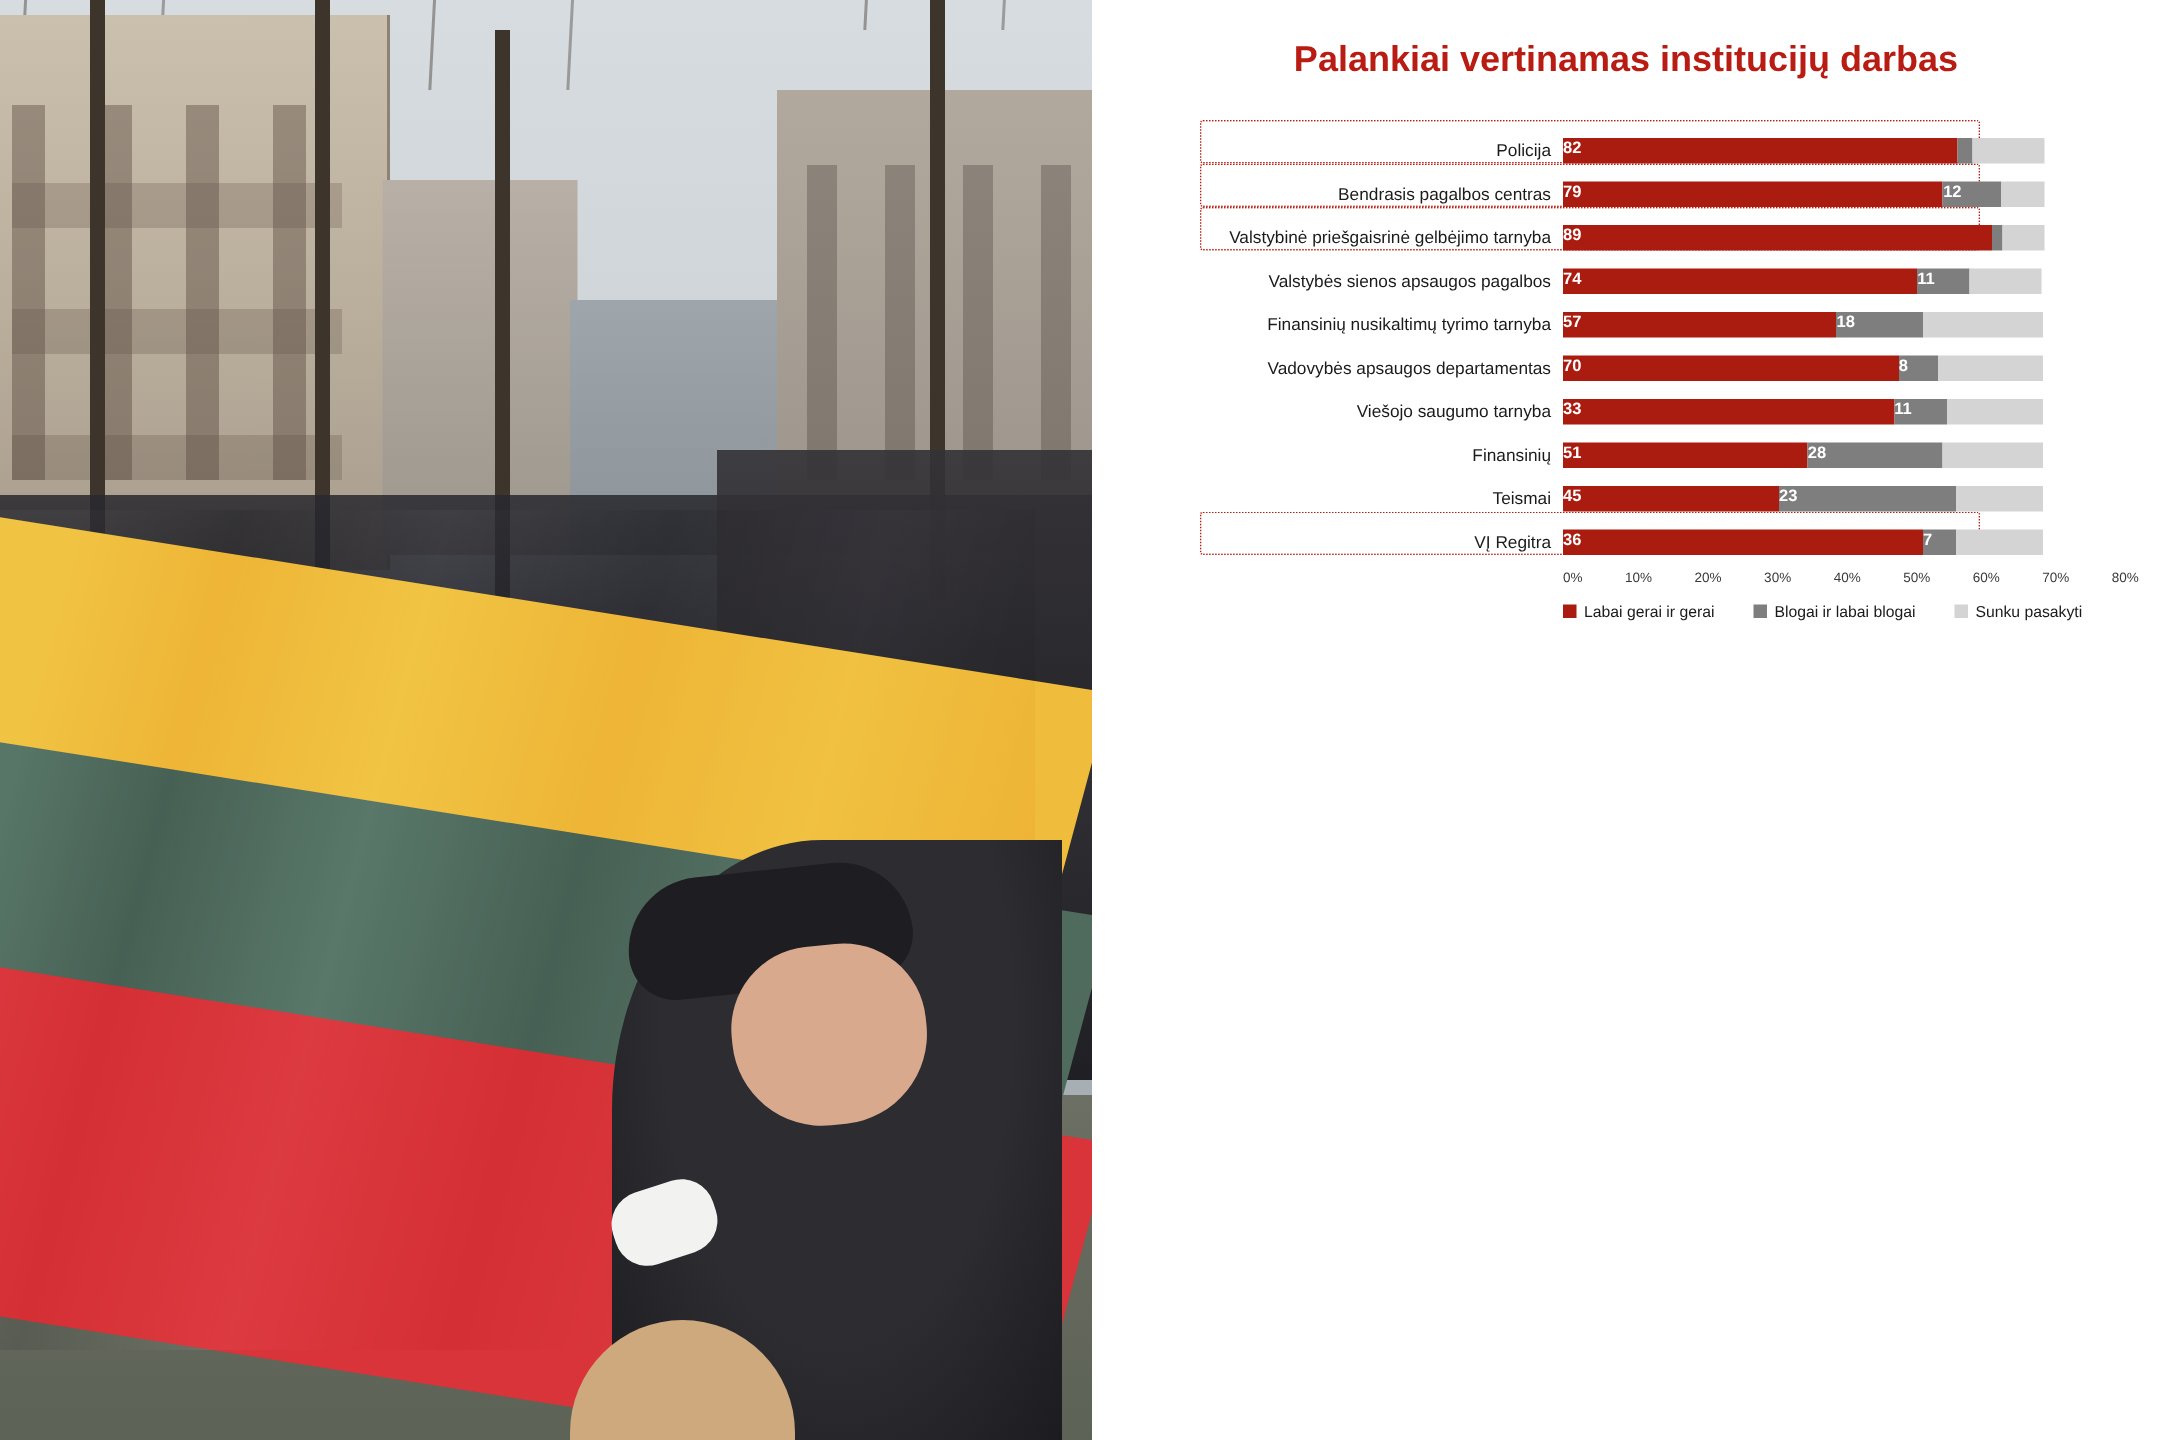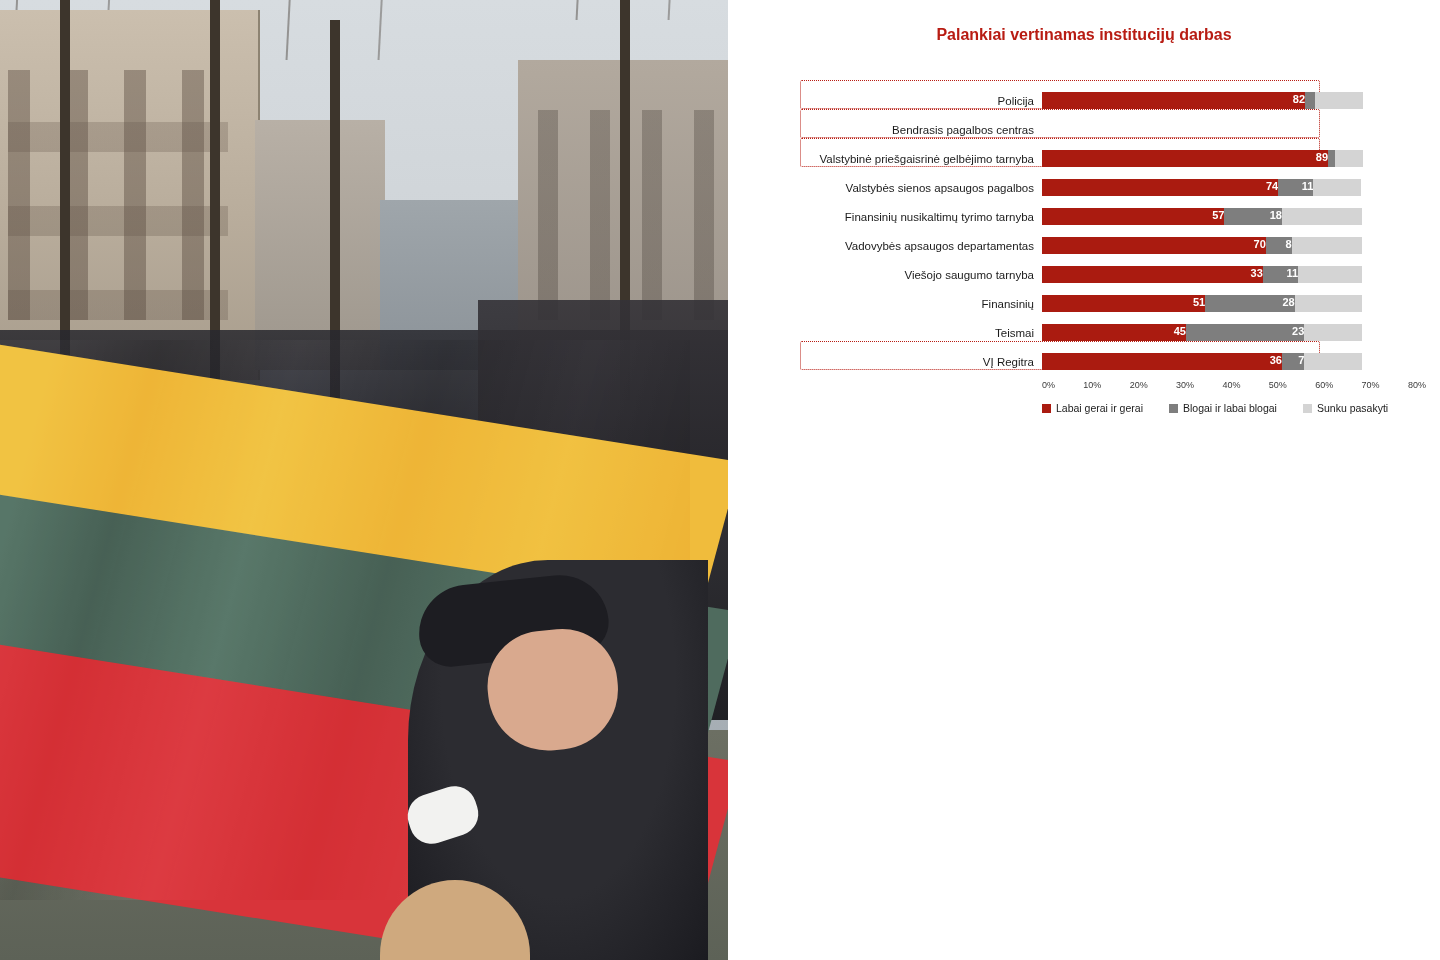--- a/index.html
+++ b/index.html
@@ -109,38 +109,38 @@
     background:#cfa97e; border-radius: 80px 80px 10px 10px;
   }
 
   
   .panel {
     position:absolute; left:728px; top:0; width:712px; height:960px;
     background:#ffffff;
   }
   .panel-title {
     position:absolute; left:0; top:26px; width:712px; text-align:center;
-    color:#b81c13; font-size:16px; font-weight:bold;
+    color:#b81c13; font-size:24px; font-weight:bold;
   }
 
   
   .chart { position:absolute; left:78px; top:78px; width:620px; height:330px; }
   .rows { position:absolute; left:0; top:8px; width:620px; }
   .row { display:flex; align-items:center; height:29px; }
   .row-label {
     width:236px; text-align:right; padding-right:8px;
     font-size:11.5px; color:#1b1b1b; white-space:nowrap;
   }
   .row-bars { position:relative; flex:1; height:17px; display:flex; }
   .seg { height:17px; position:relative; }
   .seg1 { background:#aa1b10; }
   .seg2 { background:#7e7e7e; }
   .seg3 { background:#d4d4d4; }
   .seg-val {
-    position:absolute; left:0; right:0; top:1px; text-align:right;
+    position:absolute; left:0; right:0; top:1px; text-align:left;
     font-size:11px; color:#ffffff; font-weight:bold;
   }
   .hl-box {
     position:absolute; border:1.4px dotted #b81c13; border-radius:2px;
     pointer-events:none;
   }
   .axis {
     position:absolute; left:236px; top:302px; width:384px; height:14px;
     display:flex; justify-content:space-between;
     font-size:9px; color:#3a3a3a;
@@ -203,20 +203,29 @@
               </div>
             <div class="seg seg2" style="width:2.5%">
                 <span class="seg-val"></span>
               </div>
             <div class="seg seg3" style="width:12.5%"></div>
           </div>
         </div>
 
         <div class="row">
           <div class="row-label">Bendrasis pagalbos centras</div>
+          <div class="row-bars">
+            <div class="seg seg1" style="width:66%">
+                <span class="seg-val">79</span>
+              </div>
+            <div class="seg seg2" style="width:10%">
+                <span class="seg-val">12</span>
+              </div>
+            <div class="seg seg3" style="width:7.5%"></div>
+          </div>
         </div>
 
         <div class="row">
           <div class="row-label">Valstybinė priešgaisrinė gelbėjimo tarnyba</div>
           <div class="row-bars">
             <div class="seg seg1" style="width:74.5%">
                 <span class="seg-val">89</span>
               </div>
             <div class="seg seg2" style="width:1.7%"></div>
             <div class="seg seg3" style="width:7.5%"></div>

